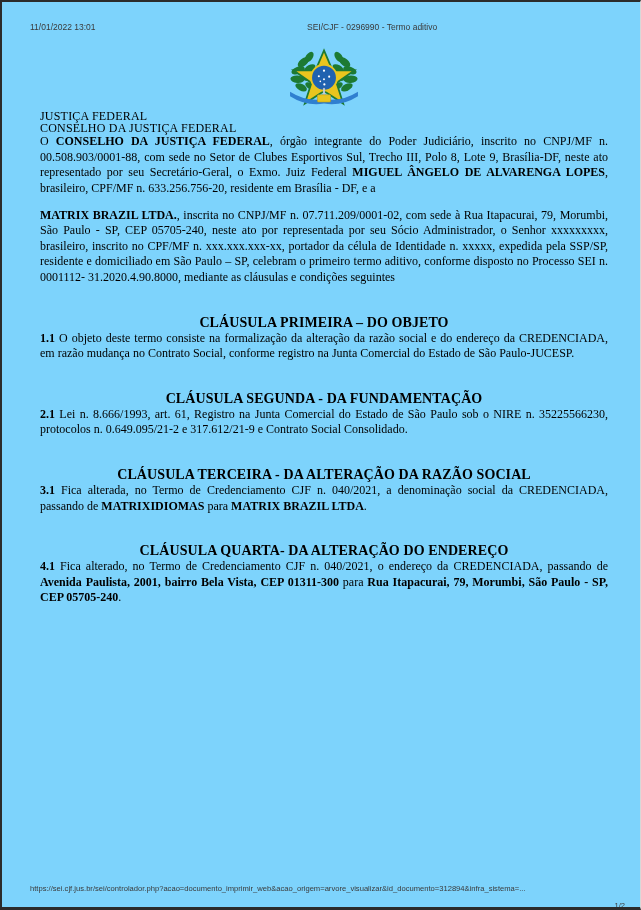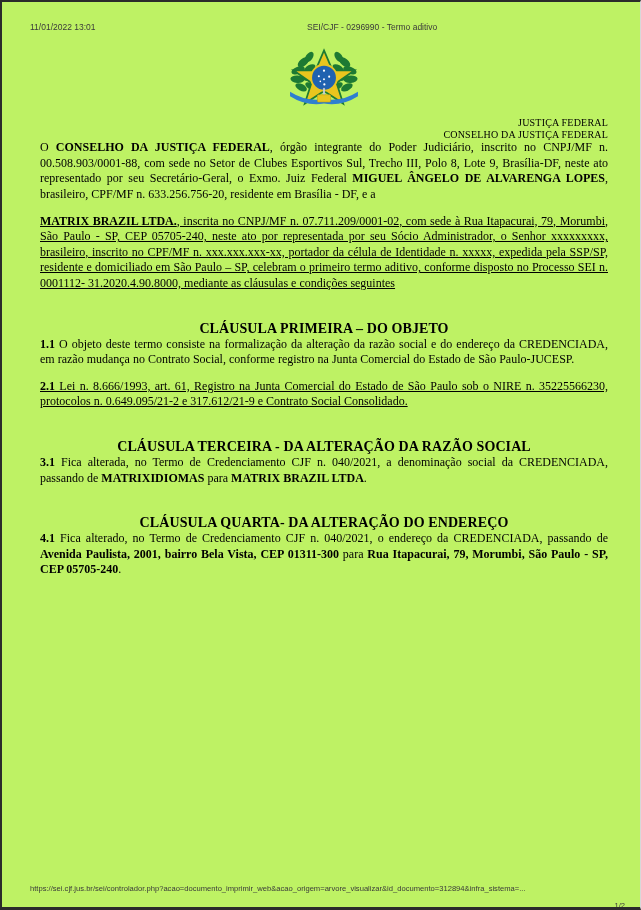--- a/index.html
+++ b/index.html
@@ -8,21 +8,21 @@
     background: #ffffff;
   }
   body {
     font-family: "Liberation Serif", "DejaVu Serif", serif;
     color: #000000;
   }
   .page {
     position: relative;
     width: 641px;
     height: 910px;
-    background: #bef264;
+    background: #7dd3fc;
     box-sizing: border-box;
     border-top: 2px solid #2b2b2b;
     border-left: 2px solid #2b2b2b;
     border-right: 1px solid #d8d8d8;
     border-bottom: 3px solid #2b2b2b;
     overflow: hidden;
     padding-left: 27px;
   }
 
   
@@ -65,25 +65,25 @@
     height: 62px;
   }
   .emblem {
     display: inline-block;
     width: 74px;
     height: 62px;
     vertical-align: top;
   }
 
   .org-lines {
-    text-align: right;
-    font-size: 10px;
+    text-align: left;
+    font-size: 12px;
     line-height: 11.6px;
     letter-spacing: 0.2px;
-    margin-top: 9px;
+    margin-top: 3px;
   }
 
   .doc-title {
     text-align: center;
     font-weight: bold;
     font-size: 12.4px;
     letter-spacing: 0.2px;
     margin-top: 26px;
   }
 
@@ -97,21 +97,21 @@
     line-height: 15.5px;
   }
 
   p.para {
     margin: 0;
     text-align: justify;
     text-justify: inter-word;
     font-size: 12px;
     line-height: 15.6px;
   }
-  p.para + p.para { margin-top: 11px; text-decoration: underline; }
+  p.para + p.para { margin-top: 11px; }
 
   .block-intro { margin-top: 26px; }
 
   .clause-head {
     text-align: center;
     font-weight: bold;
     font-size: 14px;
     letter-spacing: 0.1px;
     margin-top: 29px;
     margin-bottom: 0;
@@ -211,20 +211,21 @@
 
 
 
     <p class="para block-intro"><span>O </span><b>CONSELHO DA JUSTIÇA FEDERAL</b><span>, órgão integrante do Poder Judiciário, inscrito no CNPJ/MF n. 00.508.903/0001-88, com sede no Setor de Clubes Esportivos Sul, Trecho III, Polo 8, Lote 9, Brasília-DF, neste ato representado por seu Secretário-Geral, o Exmo. Juiz Federal </span><b>MIGUEL ÂNGELO DE ALVARENGA LOPES</b><span>, brasileiro, CPF/MF n. 633.256.756-20, residente em Brasília - DF, e a</span></p>
 
     <p class="para"><b>MATRIX BRAZIL LTDA.</b><span>, inscrita no CNPJ/MF n. 07.711.209/0001-02, com sede à Rua Itapacurai, 79, Morumbi, São Paulo - SP, CEP 05705-240, neste ato por representada por seu Sócio Administrador, o Senhor xxxxxxxxx, brasileiro, inscrito no CPF/MF n. xxx.xxx.xxx-xx, portador da célula de Identidade n. xxxxx, expedida pela SSP/SP, residente e domiciliado em São Paulo – SP, celebram o primeiro termo aditivo, conforme disposto no Processo SEI n. 0001112- 31.2020.4.90.8000, mediante as cláusulas e condições seguintes</span></p>
 
     <div class="clause-head">CLÁUSULA PRIMEIRA – DO OBJETO</div>
     <p class="para clause-body"><b>1.1</b><span> O objeto deste termo consiste na formalização da alteração da razão social e do endereço da CREDENCIADA, em razão mudança no Contrato Social, conforme registro na Junta Comercial do Estado de São Paulo-JUCESP.</span></p>
 
+    <div class="clause-head">CLÁUSULA SEGUNDA - DA FUNDAMENTAÇÃO</div>
     <p class="para clause-body"><b>2.1</b><span> Lei n. 8.666/1993, art. 61, Registro na Junta Comercial do Estado de São Paulo sob o NIRE n. 35225566230, protocolos n. 0.649.095/21-2 e 317.612/21-9 e Contrato Social Consolidado.</span></p>
 
     <div class="clause-head">CLÁUSULA TERCEIRA - DA ALTERAÇÃO DA RAZÃO SOCIAL</div>
     <p class="para clause-body"><b>3.1</b><span> Fica alterada, no Termo de Credenciamento CJF n. 040/2021, a denominação social da CREDENCIADA, passando de </span><b>MATRIXIDIOMAS</b><span> para </span><b>MATRIX BRAZIL LTDA</b><span>.</span></p>
 
     <div class="clause-head">CLÁUSULA QUARTA- DA ALTERAÇÃO DO ENDEREÇO</div>
     <p class="para clause-body"><b>4.1</b><span> Fica alterado, no Termo de Credenciamento CJF n. 040/2021, o endereço da CREDENCIADA, passando de </span><b>Avenida Paulista, 2001, bairro Bela Vista, CEP 01311-300</b><span> para </span><b>Rua Itapacurai, 79, Morumbi, São Paulo - SP, CEP 05705-240</b><span>.</span></p>
 
   </div>
 

